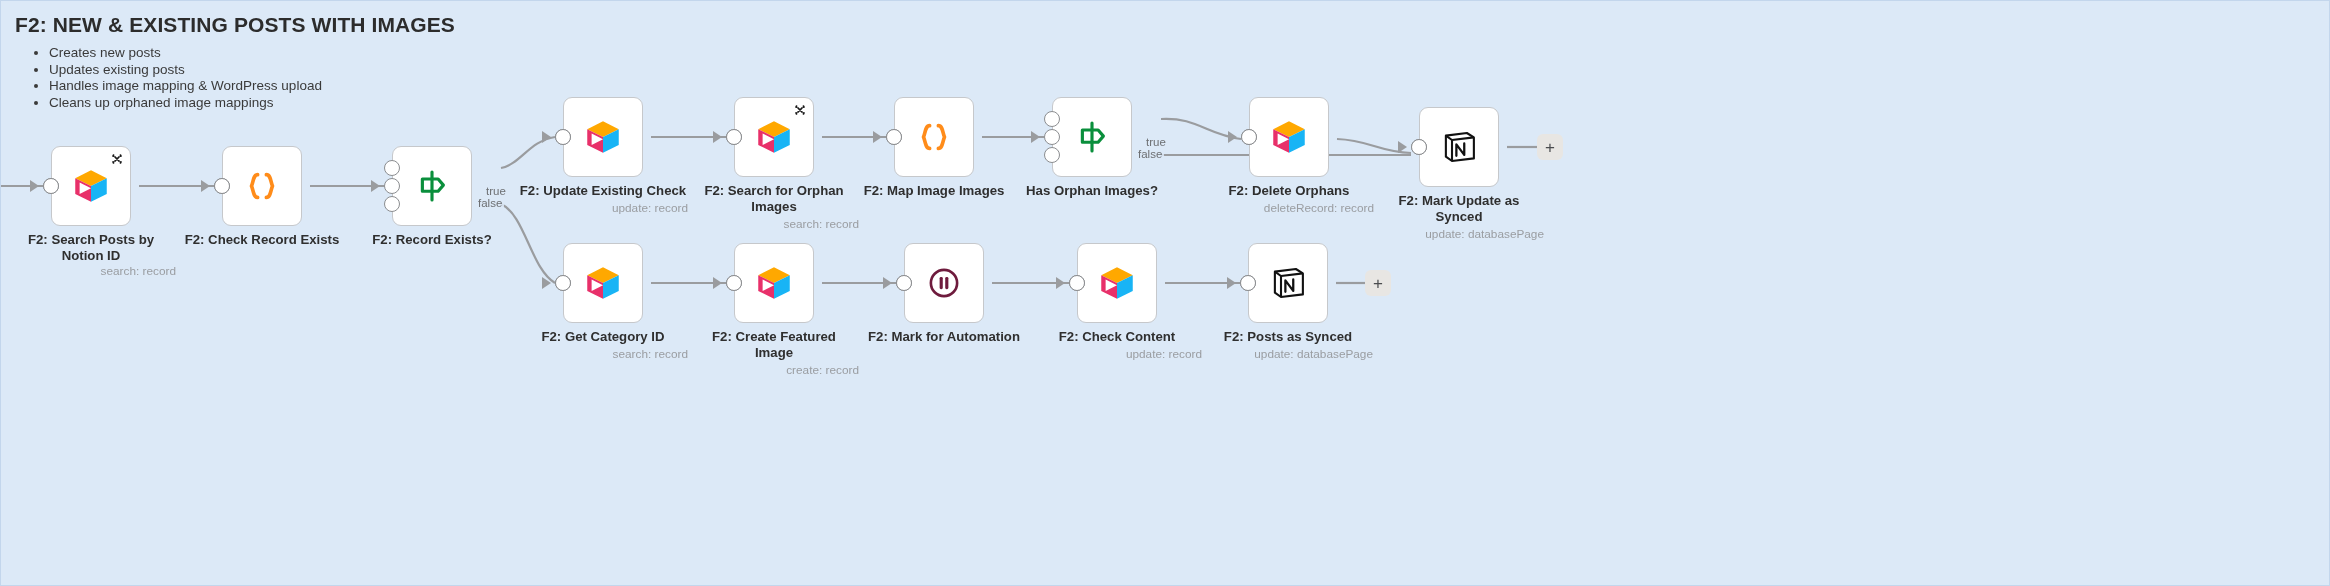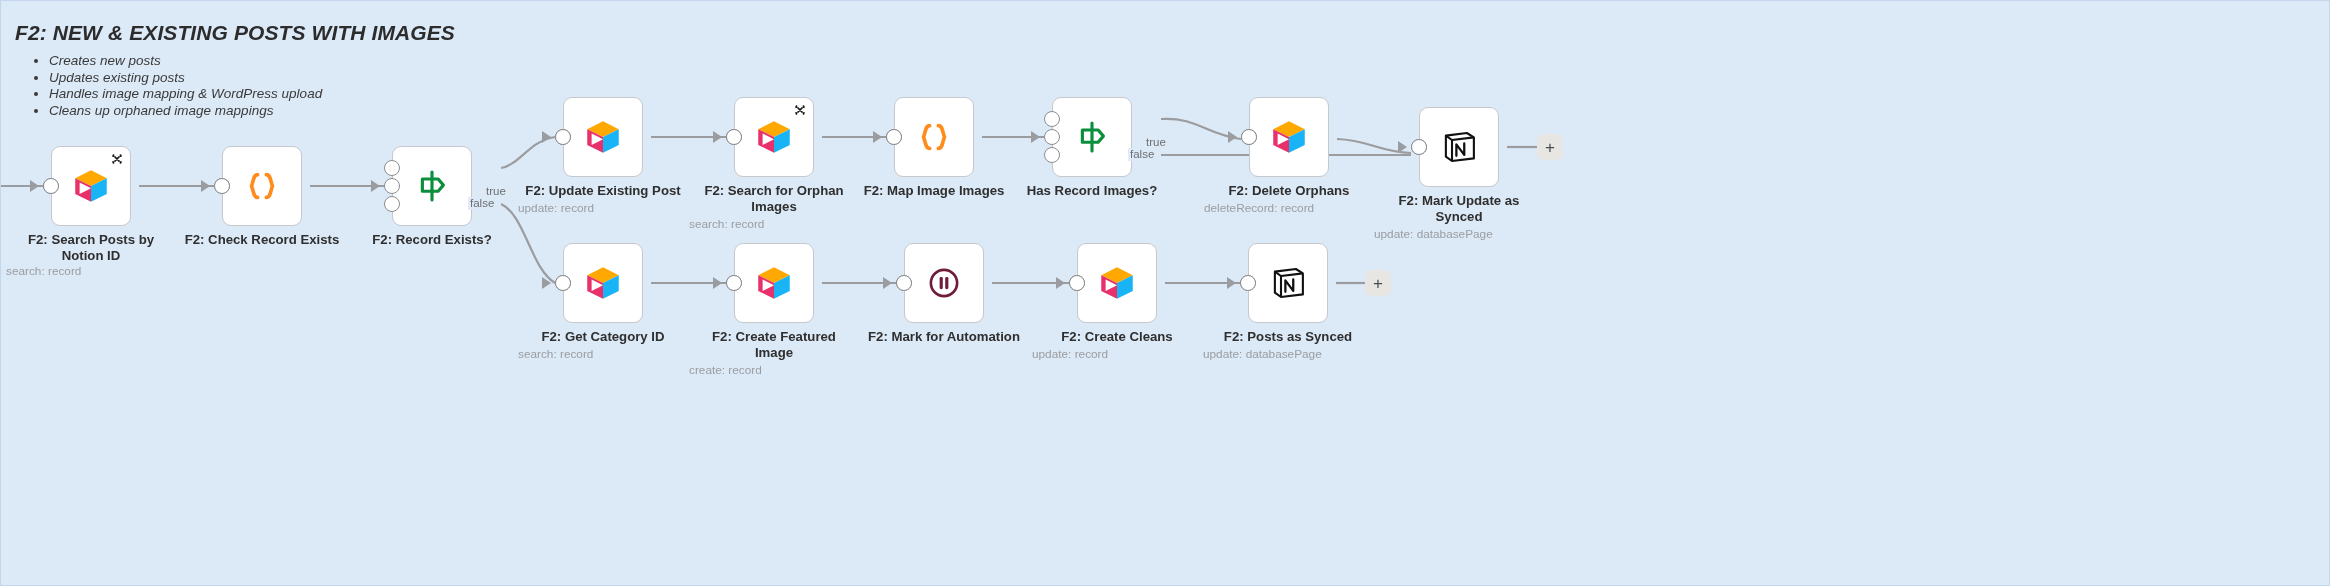--- a/index.html
+++ b/index.html
@@ -20,23 +20,22 @@
     border: 1px solid #c3d6ec;
     box-sizing: border-box;
     overflow: hidden;
   }
 
   
   #header {
     position: absolute;
     left: 0; top: 0;
     width: 100%;
-    padding: 20px 0 0 14px;
+    padding: 12px 0 0 14px;
     box-sizing: border-box;
-    font-style: italic;
   }
   #title {
     font-size: 21px;
     font-weight: bold;
     color: #2c2c2c;
     letter-spacing: 0.1px;
     margin: 0 0 7px 0;
   }
   #bullets {
     margin: 8px;
@@ -116,39 +115,39 @@
   .port-label {
     position: absolute;
     font-size: 11.5px;
     color: #6d6f72;
     background: rgba(220,233,247,0.85);
     padding: 0 2px;
     white-space: nowrap;
     line-height: 13px;
   }
   .port-label.lbl-true  { left: 92px; top: 15px; margin-top: 24px; }
-  .port-label.lbl-false { left: 76px; top: 51px; text-align: center; }
+  .port-label.lbl-false { left: 84px; top: 51px; text-align: center; }
 
   
   .node-label {
     position: absolute;
     top: 86px;
     left: -45px;
     width: 170px;
     text-align: center;
     font-size: 13.2px;
     font-weight: bold;
     color: #2f2f2f;
     line-height: 16px;
   }
   .node-sublabel {
     position: absolute;
     left: -45px;
     width: 170px;
-    text-align: left;
+    text-align: right;
     font-size: 11.8px;
     color: #9a9da1;
     line-height: 14px;
   }
 
   
   .plus-btn {
     position: absolute;
     width: 26px;
     height: 26px;
@@ -273,21 +272,21 @@
       <svg class="node-icon" viewBox="0 0 48 48">
         <polygon points="24,6 42,15 24,24 6,15" fill="#ffa800"></polygon>
         <polygon points="24,24 42,15 42,33 24,42" fill="#18b4f5"></polygon>
         <polygon points="6,15 24,24 24,42 6,33" fill="#e8306a"></polygon>
         <polygon points="11,20 24,26.5 11,33" fill="#ffffff"></polygon>
       </svg>
     </div>
     <div class="port in"></div>
     <div class="arrowhead"></div>
     <div class="port out"></div>
-    <div class="node-label">F2: Update Existing Post</div>
+    <div class="node-label">F2: Update Existing Check</div>
     <div class="node-sublabel" style="top:104px;">update: record</div>
   </div>
 
   <div class="node-wrap" style="left:733px; top:96px;">
     <div class="node">
       <svg class="node-icon" viewBox="0 0 48 48">
         <polygon points="24,6 42,15 24,24 6,15" fill="#ffa800"></polygon>
         <polygon points="24,24 42,15 42,33 24,42" fill="#18b4f5"></polygon>
         <polygon points="6,15 24,24 24,42 6,33" fill="#e8306a"></polygon>
         <polygon points="11,20 24,26.5 11,33" fill="#ffffff"></polygon>
@@ -330,21 +329,21 @@
         <path d="M 24,8 L 24,40" stroke="#0a8f3c" stroke-width="3.6" fill="none" stroke-linecap="round"></path>
         <path d="M 13,16 L 31,16 L 37,23 L 31,30 L 13,30 Z" stroke="#0a8f3c" stroke-width="3.6" fill="none" stroke-linejoin="round"></path>
       </svg>
     </div>
     <div class="port in"></div>
     <div class="arrowhead"></div>
     <div class="port out-true"></div>
     <div class="port out-false"></div>
     <div class="port-label lbl-true">true</div>
     <div class="port-label lbl-false">false</div>
-    <div class="node-label">Has Record Images?</div>
+    <div class="node-label">Has Orphan Images?</div>
   </div>
 
   <div class="node-wrap" style="left:1248px; top:96px;">
     <div class="node">
       <svg class="node-icon" viewBox="0 0 48 48">
         <polygon points="24,6 42,15 24,24 6,15" fill="#ffa800"></polygon>
         <polygon points="24,24 42,15 42,33 24,42" fill="#18b4f5"></polygon>
         <polygon points="6,15 24,24 24,42 6,33" fill="#e8306a"></polygon>
         <polygon points="11,20 24,26.5 11,33" fill="#ffffff"></polygon>
       </svg>
@@ -423,21 +422,21 @@
       <svg class="node-icon" viewBox="0 0 48 48">
         <polygon points="24,6 42,15 24,24 6,15" fill="#ffa800"></polygon>
         <polygon points="24,24 42,15 42,33 24,42" fill="#18b4f5"></polygon>
         <polygon points="6,15 24,24 24,42 6,33" fill="#e8306a"></polygon>
         <polygon points="11,20 24,26.5 11,33" fill="#ffffff"></polygon>
       </svg>
     </div>
     <div class="port in"></div>
     <div class="arrowhead"></div>
     <div class="port out"></div>
-    <div class="node-label">F2: Create Cleans</div>
+    <div class="node-label">F2: Check Content</div>
     <div class="node-sublabel" style="top:104px;">update: record</div>
   </div>
 
   <div class="node-wrap" style="left:1247px; top:242px;">
     <div class="node">
       <svg class="node-icon" viewBox="0 0 48 48">
         <path d="M 9,11 L 33,8 L 41,13 L 41,37 L 16,40 L 9,35 Z" fill="#ffffff" stroke="#111111" stroke-width="2.4" stroke-linejoin="round"></path>
         <path d="M 9,11 L 16,16 L 41,13" fill="none" stroke="#111111" stroke-width="2.4" stroke-linejoin="round"></path>
         <path d="M 16,16 L 16,40" fill="none" stroke="#111111" stroke-width="2.4"></path>
         <path d="M 21,34 L 21,21 L 30,33 L 30,20" fill="none" stroke="#111111" stroke-width="2.6" stroke-linejoin="round" stroke-linecap="round"></path>

